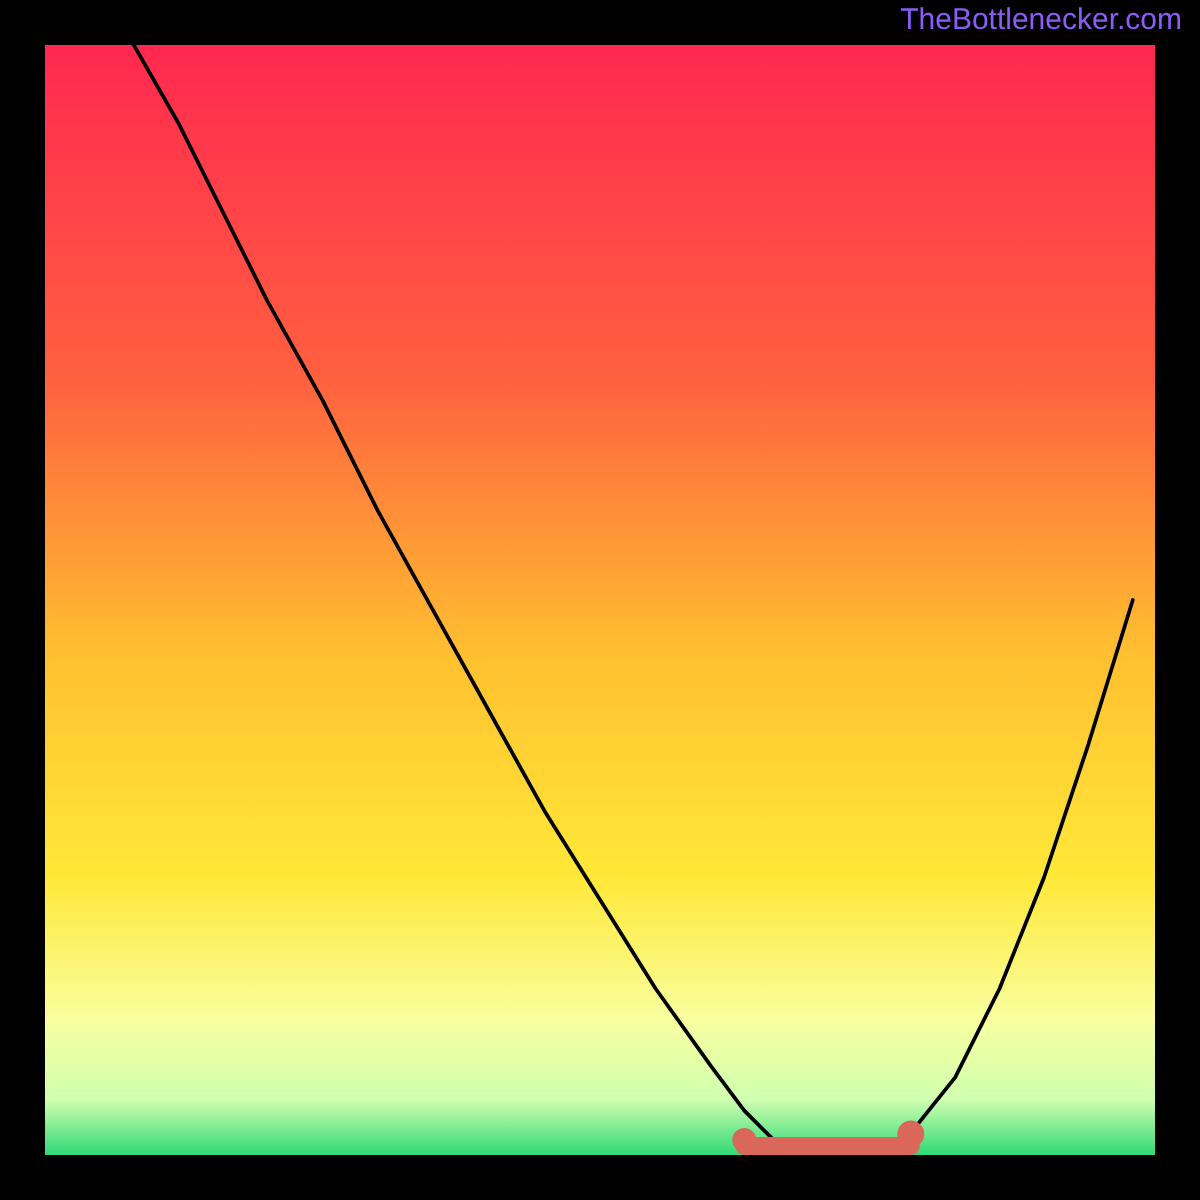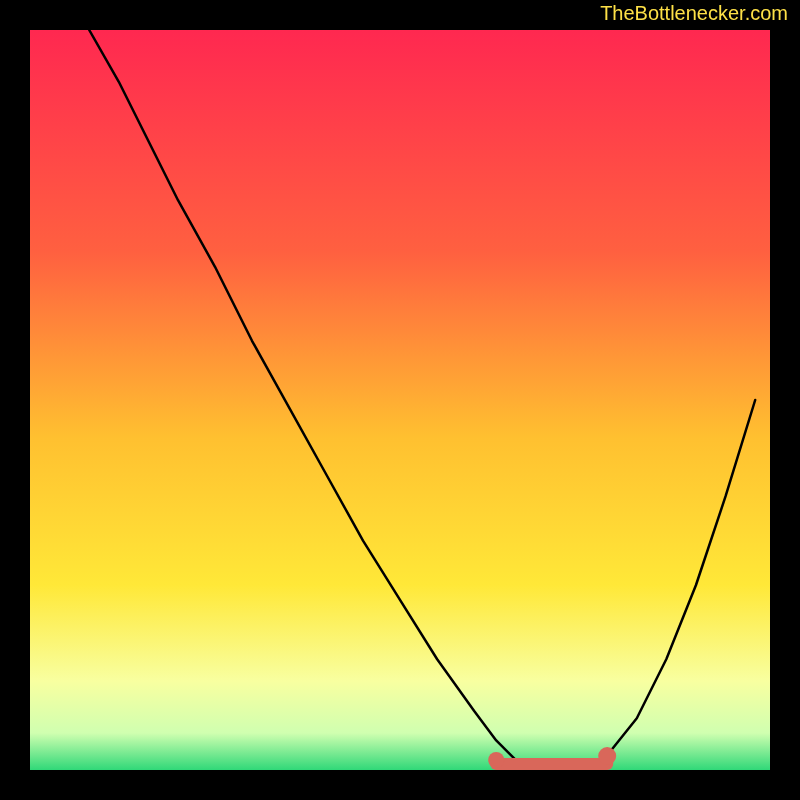--- a/index.html
+++ b/index.html
@@ -8,21 +8,21 @@
     width: 800px;
     height: 800px;
     background: #000;
     position: relative;
     font-family: Arial, sans-serif;
   }
   .watermark {
     position: absolute;
     top: 2px;
     right: 12px;
-    color: #fde047;
+    color: #8b5cf6;
     font-size: 20px;
     font-weight: 500;
     z-index: 10;
   }
   .chart-area {
     position: absolute;
     left: 30px;
     top: 30px;
     width: 740px;
     height: 740px;

